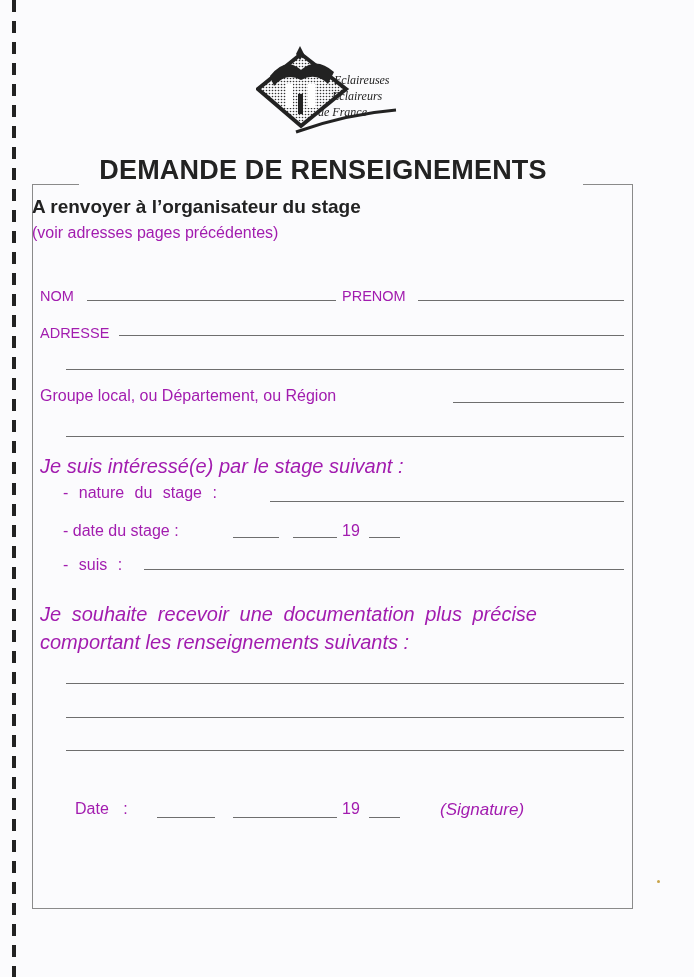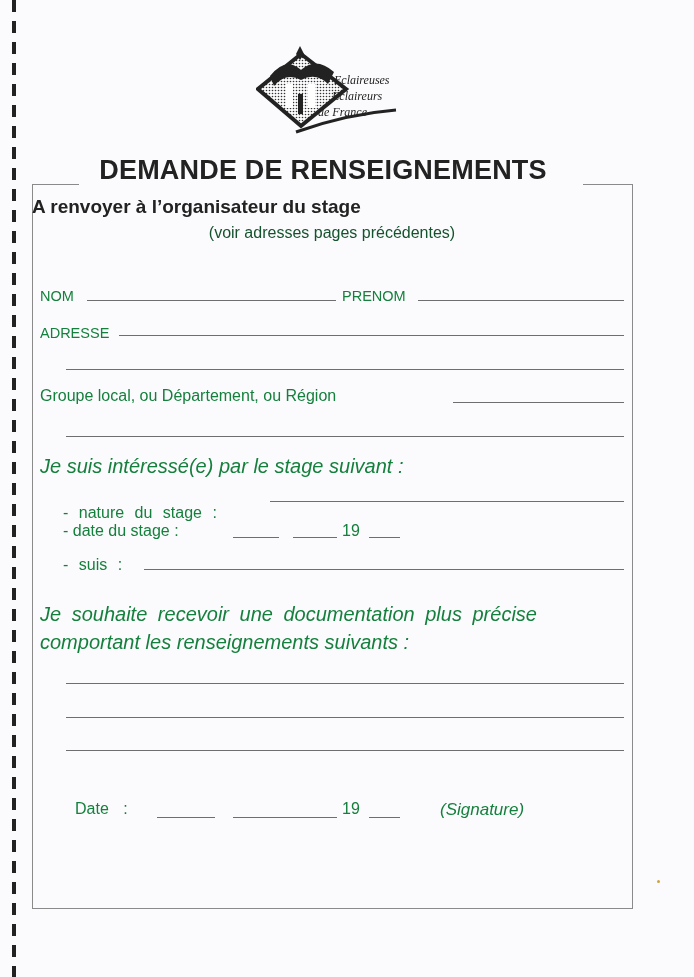--- a/index.html
+++ b/index.html
@@ -23,24 +23,24 @@
       position: absolute; left: 32px; top: 184px; width: 599px; height: 724px;
       border: 1px solid #8a8a8a; border-top: none;
     }
     .box-top-left { position: absolute; left: 32px; top: 184px; width: 47px; height: 1px; background: #8a8a8a; }
     .box-top-right { position: absolute; left: 583px; top: 184px; width: 49px; height: 1px; background: #8a8a8a; }
     .subtitle {
       position: absolute; left: 32px; width: 600px; top: 196px; 
       font-size: 19px; font-weight: bold; color: #222;
     }
     .note {
-      position: absolute; left: 32px; width: 600px; top: 224px; text-align: center;
-      font-size: 16px; color: #14532d;
+      position: absolute; left: 32px; width: 600px; top: 224px; text-align: left;
+      font-size: 16px; color: #a21caf;
     }
-    .t { position: absolute; white-space: nowrap; color: #15803d; }
+    .t { position: absolute; white-space: nowrap; color: #a21caf; }
     .lbl-sm { font-size: 14.5px; }
     .lbl { font-size: 16px; }
     .it { font-style: italic; font-size: 20px; }
     .line-input { position: absolute; height: 14px; border: none; border-bottom: 1px solid #6e6e6e; background: transparent; padding: 0; outline: none; font: inherit; }
     .speck { position: absolute; width: 3px; height: 3px; border-radius: 50%; background: #c9a44a; }
   </style>
 </head>
 <body>
 
 <div class="cut-line"></div>
@@ -80,21 +80,21 @@
 <span class="t lbl-sm" style="left:40px; top:325px;">ADRESSE</span>
 <input class="line-input" style="left: 119px; top: 321px; width: 505px;" value="">
 <input class="line-input" style="left: 66px; top: 355px; width: 558px;">
 
 <span class="t lbl" style="left:40px; top:387px;">Groupe local, ou Département, ou Région</span>
 <input class="line-input" style="left: 453px; top: 388px; width: 171px;" value="">
 <input class="line-input" style="left: 66px; top: 422px; width: 558px;">
 
 <span class="t it" style="left:40px; top:455px;">Je suis intéressé(e) par le stage suivant :</span>
 
-<span class="t lbl" style="left:63px; top:504px; word-spacing:6px;">- nature du stage :</span>
+<span class="t lbl" style="left:63px; top:484px; word-spacing:6px;">- nature du stage :</span>
 <input class="line-input" style="left: 270px; top: 487px; width: 354px;">
 
 <span class="t lbl" style="left:63px; top:522px;">- date du stage :</span>
 <input class="line-input" style="left: 233px; top: 523px; width: 46px;">
 <input class="line-input" style="left: 293px; top: 523px; width: 44px;">
 <span class="t lbl" style="left:342px; top:522px;">19</span>
 <input class="line-input" style="left: 369px; top: 523px; width: 31px;">
 
 <span class="t lbl" style="left:63px; top:556px; word-spacing:6px;">- suis :</span>
 <input class="line-input" style="left: 144px; top: 555px; width: 480px;">

